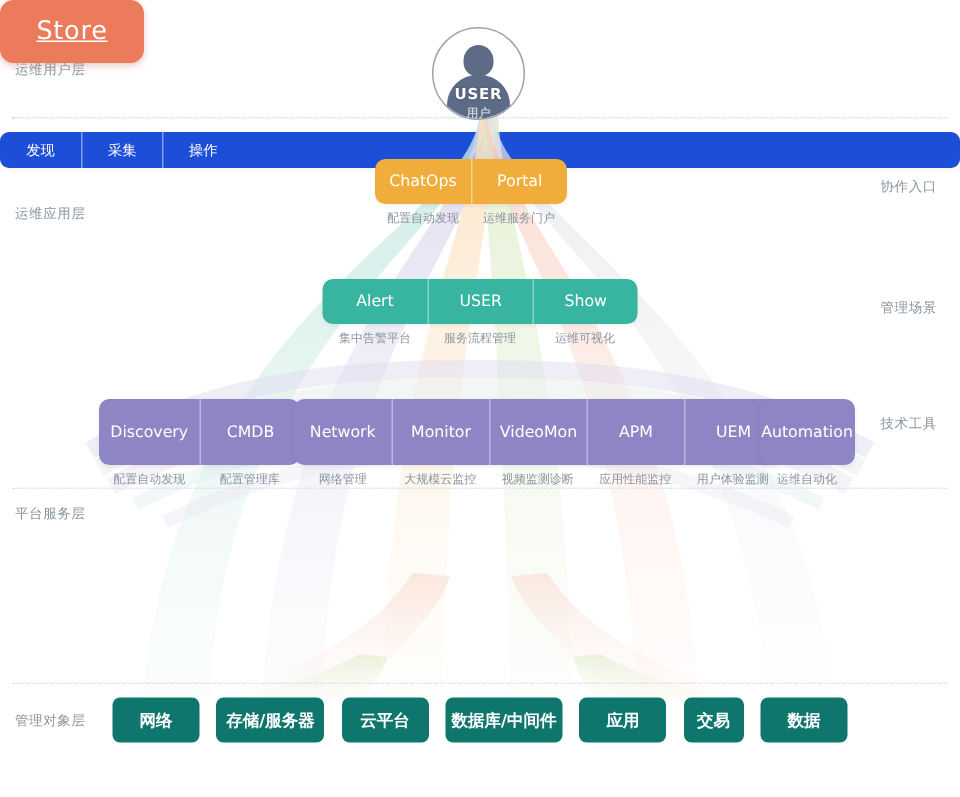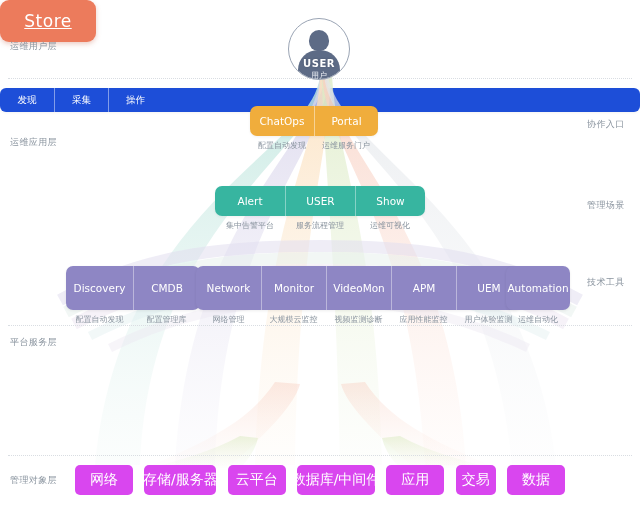--- a/index.html
+++ b/index.html
@@ -129,24 +129,24 @@
   }
   #green-row .pill{width:54px;height:24px;font-size:9.5px;}
   #green-row .pill+.pill{border-left:1px solid rgba(255,255,255,.45);}
 
   
   #objects-row{
     position:absolute;left:75px;top:465px;width:490px;height:30px;
     display:flex;justify-content:space-between;z-index:6;
   }
   .obj{
-    height:30px;border-radius:5px;background:#d946ef;
+    height:30px;border-radius:5px;background:#0f766e;
     display:flex;align-items:center;justify-content:center;
-    font-size:14px;color:#ffffff;white-space:nowrap;
-    box-sizing:border-box;padding:0 4px;
+    font-size:11px;color:#ffffff;white-space:nowrap;
+    box-sizing:border-box;padding:0 4px;font-weight:bold;
   }
 </style>
 </head>
 <body>
 
 <div id="canvas">
 
   <svg id="swoosh" viewBox="0 0 640 531">
     <defs>
       <linearGradient id="gTeal" x1="0" y1="0" x2="0" y2="1">

